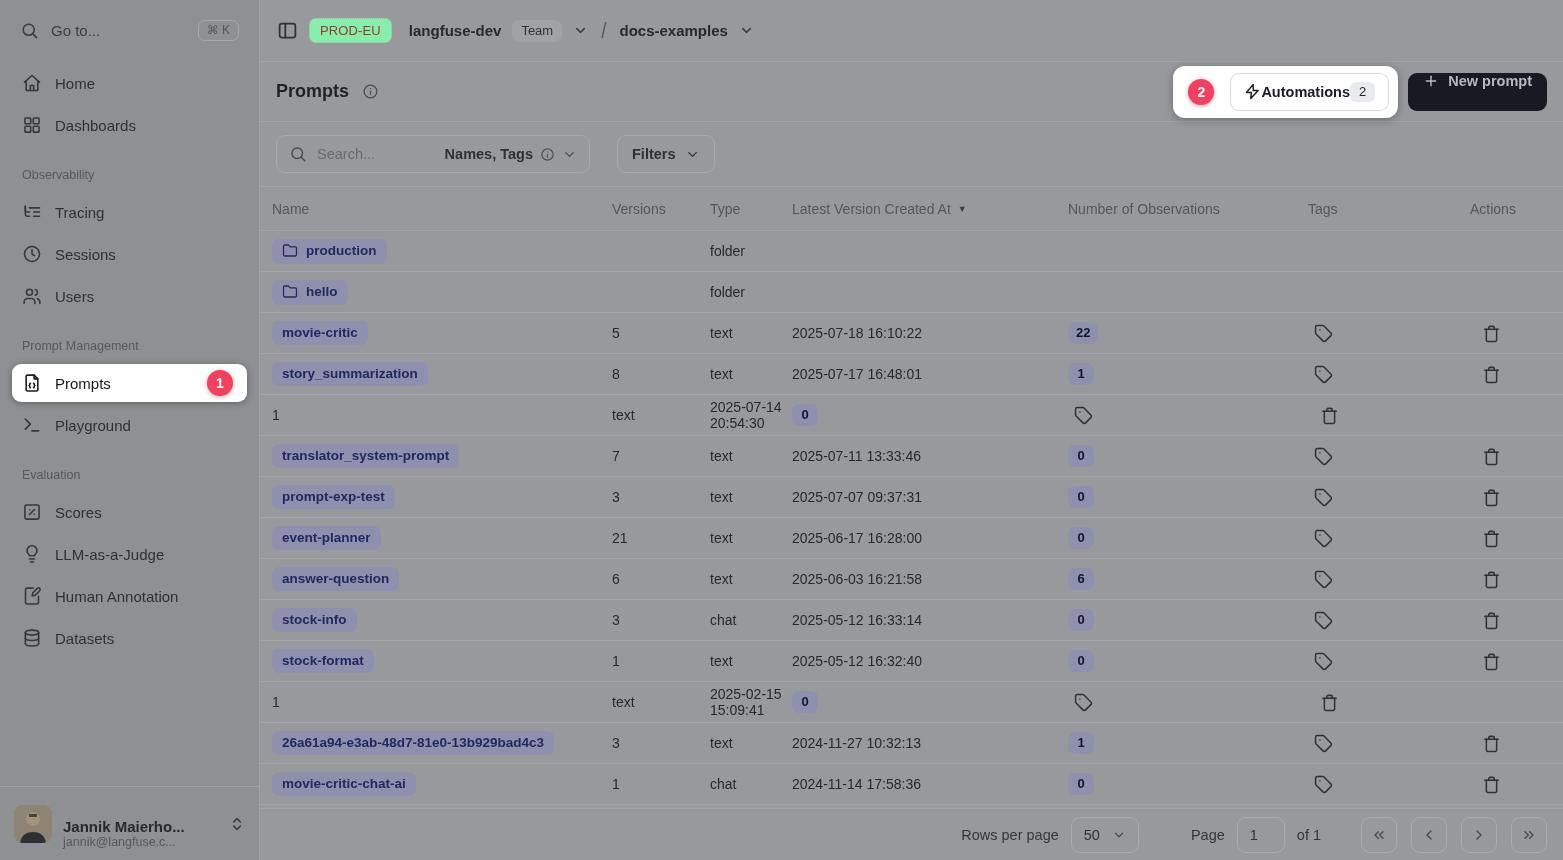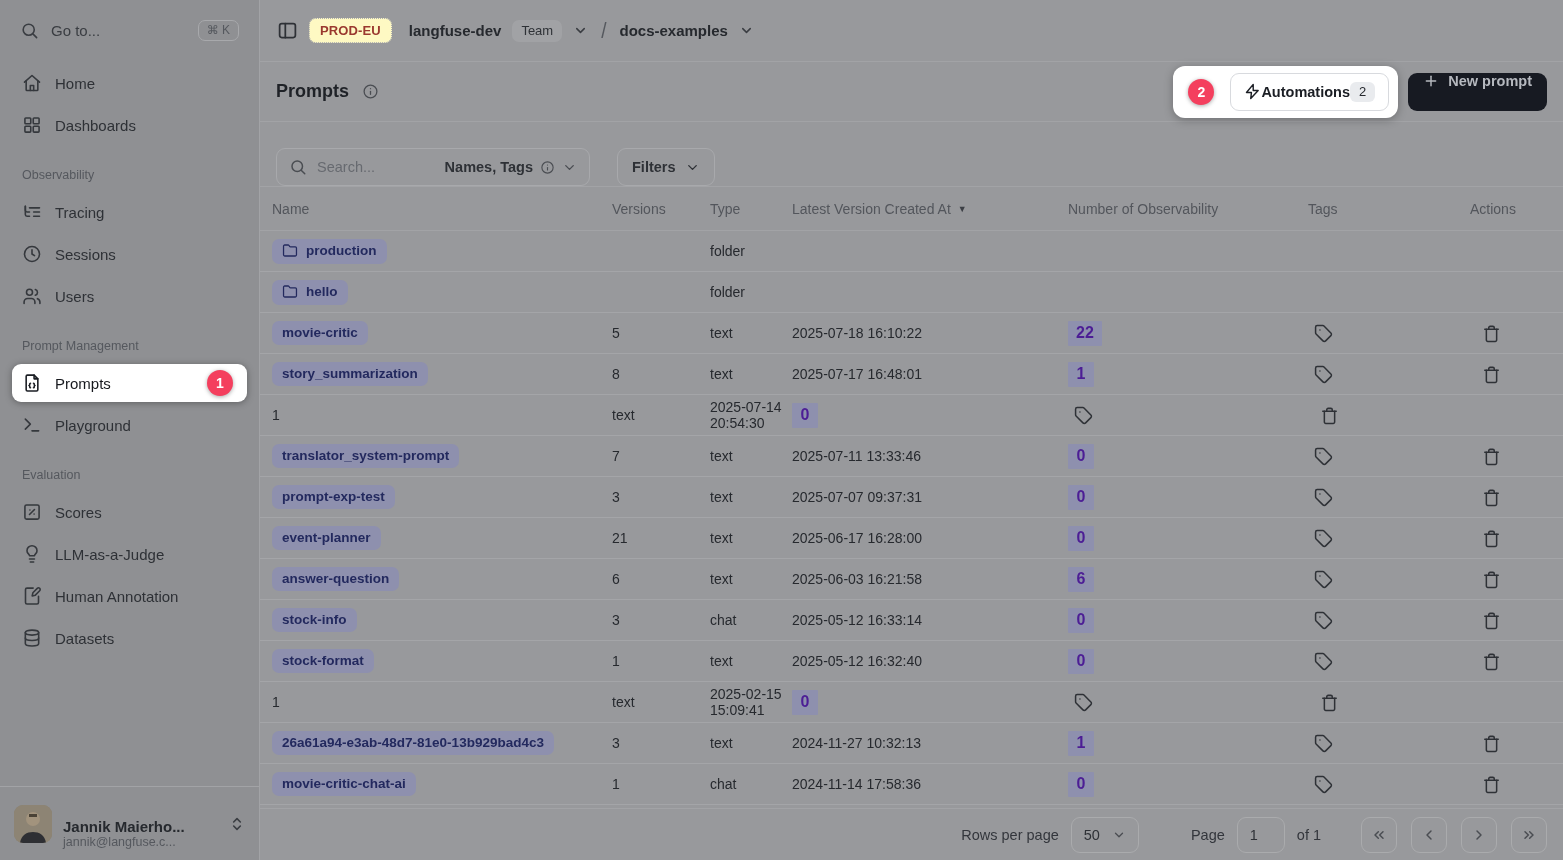--- a/index.html
+++ b/index.html
@@ -64,21 +64,21 @@
   .user-chevrons { color:#3a3d42; display:flex; flex:none; }
 
   
   .main { flex:1; display:flex; flex-direction:column; min-width:0; }
   .topbar {
     height:62px; flex:none; border-bottom:1px solid #a2a3a6;
     display:flex; align-items:center; padding:0 16px 0 17px; gap:11px;
   }
   .panel-toggle { color:#2e3136; display:flex; }
   .env-badge {
-    font-size:13px; font-weight:700; color:#9a392f; background:#fef9c3;
+    font-size:13px; font-weight:400; color:#9a392f; background:#86efac;
     border:1px dotted #abacaf; border-radius:7px; padding:4px 10px; letter-spacing:.01em;
   }
   .org-name, .project-name { font-size:15px; font-weight:600; color:#26292e; }
   .team-badge {
     background:#a1a2a5; border-radius:7px; padding:3px 9px 4px;
     font-size:13px; color:#2e3136;
   }
   .crumb-sep { font-size:19px; color:#55585e; font-weight:300; padding:0 2px; transform:scaleY(1.15); }
   .chev { color:#3a3d42; display:flex; }
 
@@ -104,21 +104,21 @@
     background:#e9ebee; border-radius:6px; padding:2px 9px 3px;
     font-size:13px; font-weight:500; color:#26292e;
   }
   .new-prompt-btn {
     background:#171a22; color:#b6b9bf; border:none; border-radius:9px;
     height:38px; padding:0 15px; display:flex; gap:9px;
     font-size:14.5px; font-weight:600; cursor:pointer;
   }
   .new-prompt-btn .ico { display:flex; color:#b6b9bf; }
 
-  .toolbar { height:64px; flex:none; display:flex; align-items:flex-end; padding:0 16px; gap:27px; }
+  .toolbar { height:64px; flex:none; display:flex; align-items:center; padding:0 16px; gap:27px; }
   .search-group {
     width:314px; height:38px; border:1px solid #a8a9ac; border-radius:9px;
     display:flex; align-items:center; gap:10px; padding:0 12px;
   }
   .search-group .ico { color:#4a4d52; display:flex; }
   .search-placeholder { font-size:14.5px; color:#676a70; }
   .search-scope { margin-left:auto; display:flex; align-items:center; gap:7px;
     font-size:14.5px; font-weight:600; color:#2e3136; }
   .search-scope .ico { color:#4a4d52; display:flex; }
   .filters-btn {
@@ -142,22 +142,22 @@
   .sort-arrow { font-size:9px; color:#3c3f45; }
   .trow { height:41px; flex:none; border-bottom:1px solid #a4a5a8; font-size:14px; color:#26292e; }
   .name-badge {
     display:inline-flex; align-items:center; gap:8px; max-width:330px;
     background:#8e90ae; color:#23295e; font-weight:700; font-size:13.5px;
     padding:4px 10px 5px; border-radius:7px; white-space:nowrap; cursor:pointer;
   }
   .name-badge .ico { display:flex; color:#23295e; }
   .obs-badge {
     display:inline-flex; justify-content:center; min-width:26px;
-    background:#8e90ae; color:#4c1d95; font-weight:700; font-size:16px;
-    padding:3px 8px 4px; border-radius:1px;
+    background:#8e90ae; color:#0f172a; font-weight:700; font-size:13px;
+    padding:3px 8px 4px; border-radius:7px;
   }
   .cell-icon { display:flex; color:#2e3136; width:20px; margin-left:6px; cursor:pointer; }
 
   
   .footer {
     height:52px; flex:none; border-top:1px solid #a2a3a6;
     display:flex; align-items:center; justify-content:flex-end;
     padding:0 16px; font-size:14.5px; color:#33363c; gap:12px;
   }
   .rpp-select {
@@ -435,21 +435,21 @@
 
     <div class="table-wrap">
       <div class="tgrid thead" id="table-head">
           <div>Name</div>
           <div>Versions</div>
           <div>Type</div>
           <div class="sort-col">
             <span>Latest Version Created At</span>
             <span class="sort-arrow">▼</span>
           </div>
-          <div>Number of Observability</div>
+          <div>Number of Observations</div>
           <div>Tags</div>
           <div>Actions</div>
         </div>
       <div id="table-body">
           <div class="tgrid trow">
             <div><span class="name-badge">
                 <span class="ico">
                   <svg width="16" height="16" viewBox="0 0 24 24" fill="none" stroke="currentColor" stroke-width="1.9" stroke-linecap="round" stroke-linejoin="round">
                     <path d="M20 19.5a1.7 1.7 0 0 0 1.7-1.7V7.5A1.7 1.7 0 0 0 20 5.8h-7.2a1.7 1.7 0 0 1-1.4-.75l-.9-1.3a1.7 1.7 0 0 0-1.4-.75H4A1.7 1.7 0 0 0 2.3 4.7v13.1A1.7 1.7 0 0 0 4 19.5Z"></path>
                   </svg>

